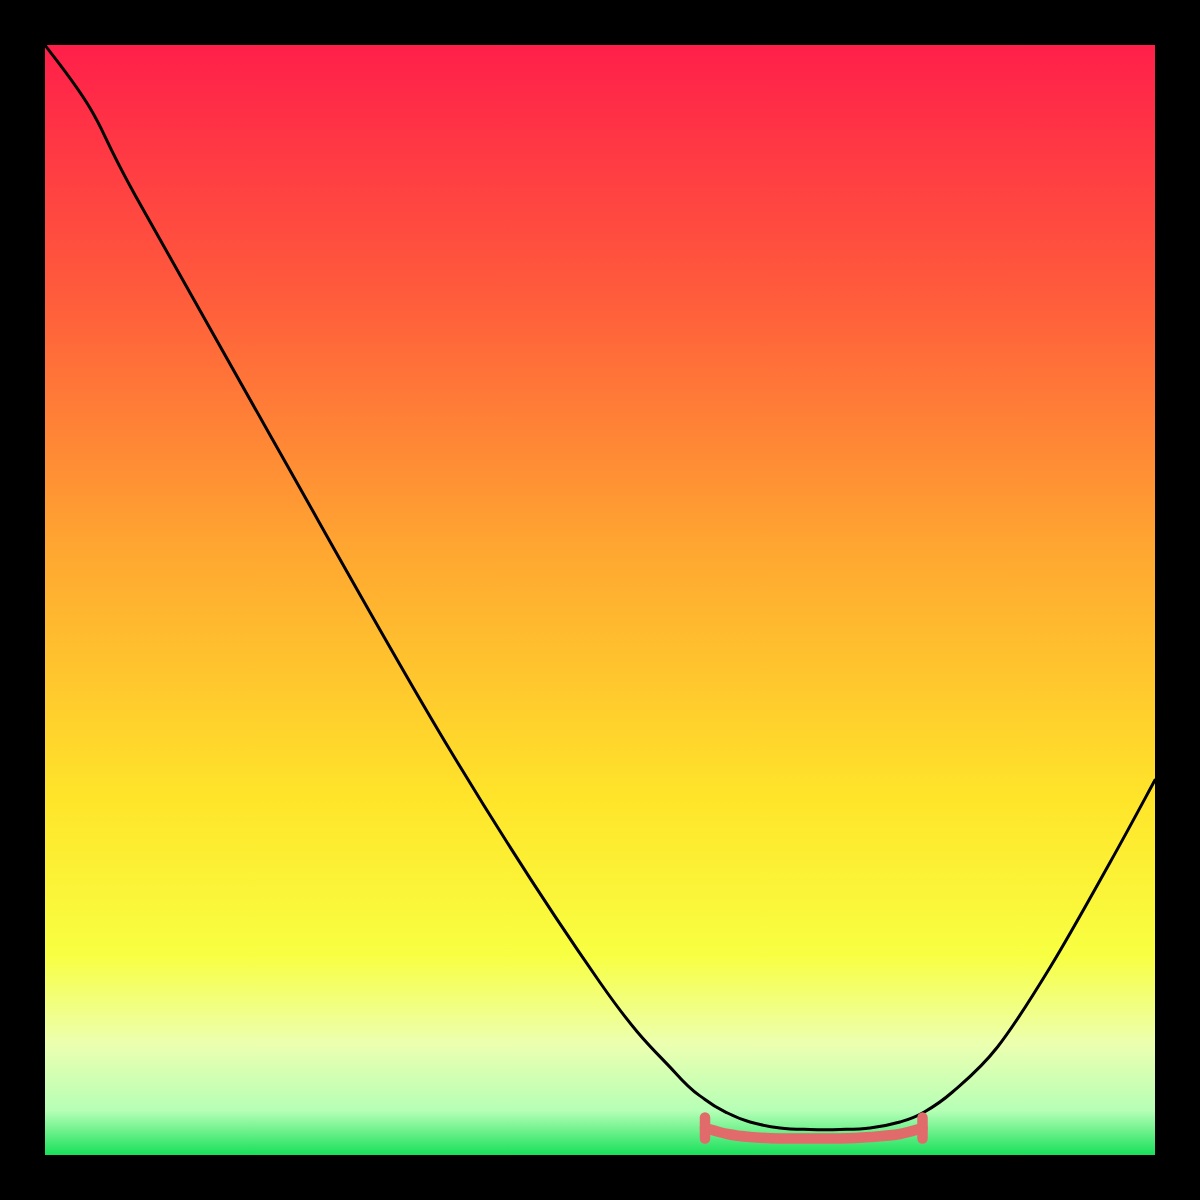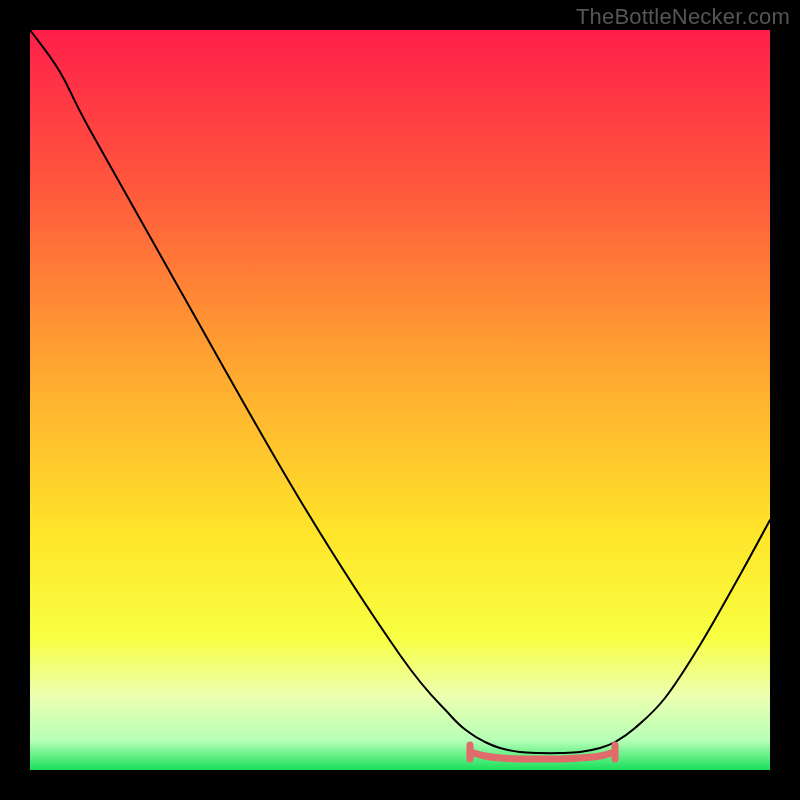--- a/index.html
+++ b/index.html
@@ -31,21 +31,20 @@
   svg {
     position: absolute;
     top: 0;
     left: 0;
   }
 </style>
 </head>
 <body>
 
 <div class="frame">
-  <div class="watermark">TheBottleNecker.com</div>
 
   <svg width="800" height="800">
     <defs>
       <linearGradient id="bg-grad" x1="0" y1="0" x2="0" y2="1">
 
       <stop offset="0%" stop-color="#ff1f4a"></stop>
           <stop offset="22%" stop-color="#ff5a3c"></stop>
           <stop offset="45%" stop-color="#ffa531"></stop>
           <stop offset="68%" stop-color="#ffe52a"></stop>
           <stop offset="82%" stop-color="#f8ff42"></stop>

